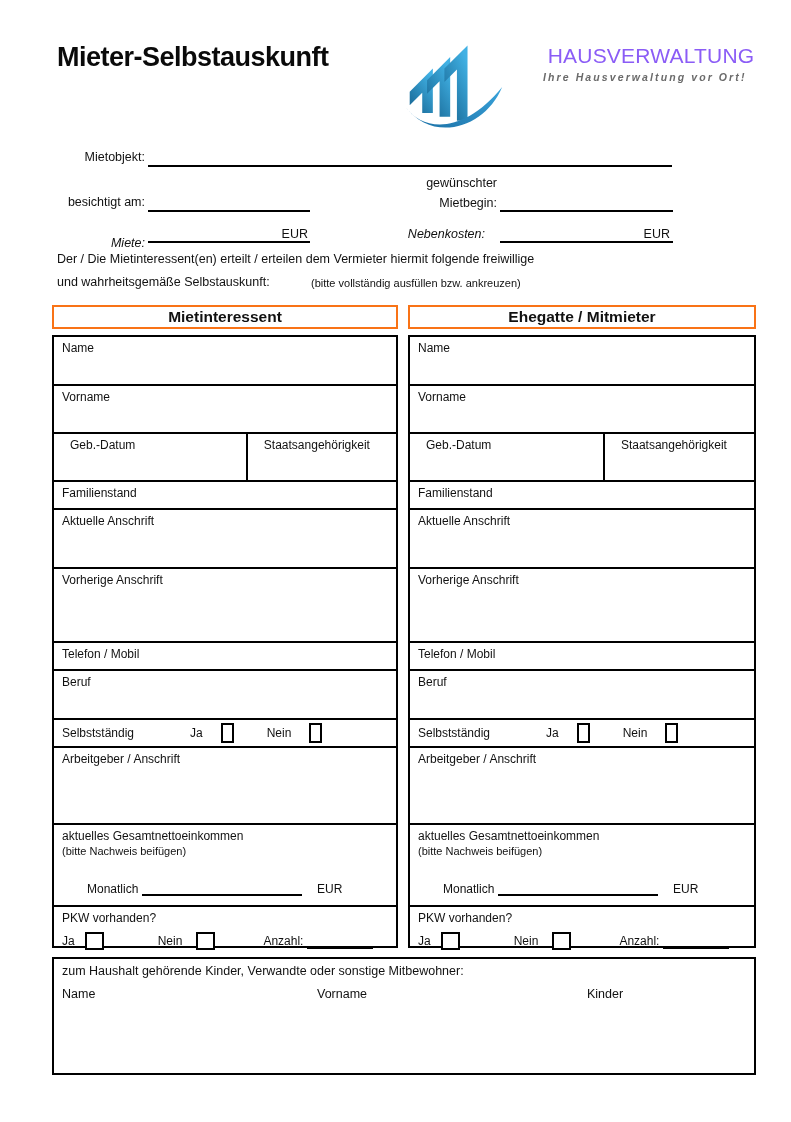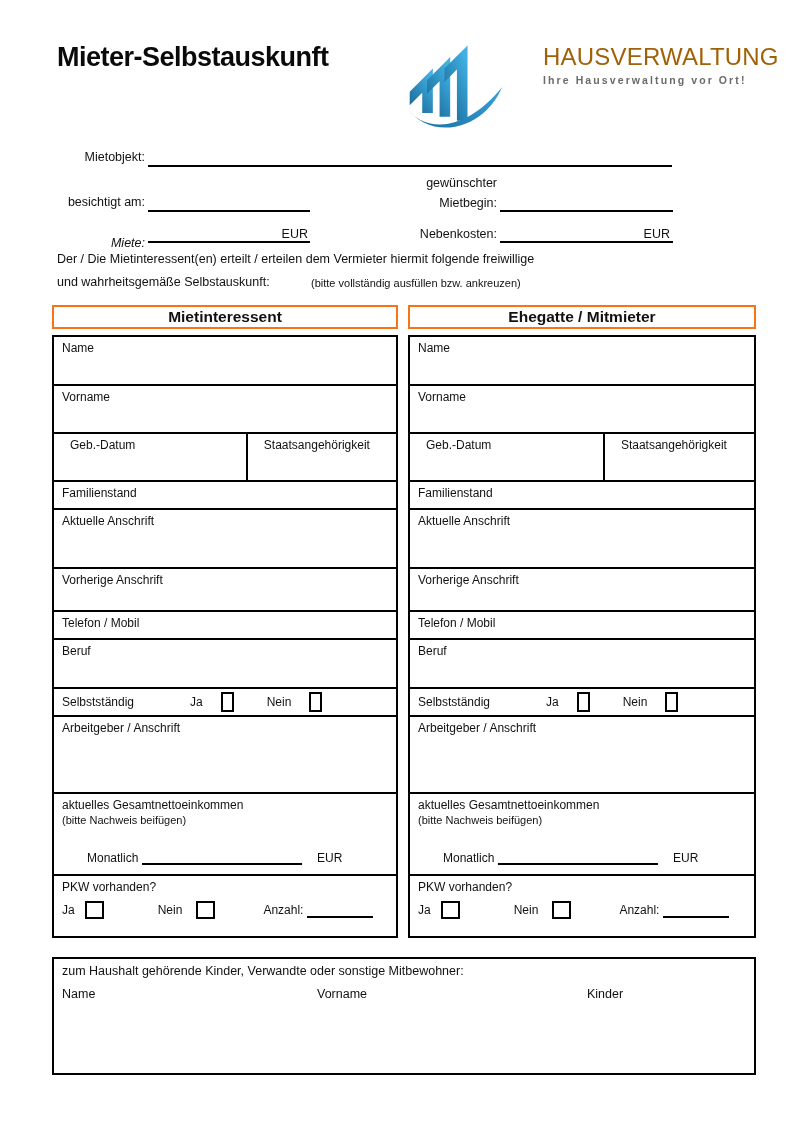--- a/index.html
+++ b/index.html
@@ -12,38 +12,38 @@
   
   .title{position:absolute;left:57px;top:42px;font-size:27px;font-weight:bold;
          letter-spacing:-0.5px;margin:0;color:#0a0a0a;}
   
   .logo-icon{position:absolute;left:402px;top:32px;}
   .logo-text{position:absolute;left:543px;top:44px;width:216px;white-space:nowrap;}
   .brand1{font-size:37px;font-weight:bold;line-height:1.0;
           background:linear-gradient(180deg,#1471b1 0%,#2f97d4 55%,#55bbea 100%);
           -webkit-background-clip:text;background-clip:text;color:transparent;
           -webkit-text-fill-color:transparent;}
-  .brand2{font-size:24px;font-weight:400;color:#a16207;line-height:1.1;letter-spacing:0.2px;text-align:center;}
-  .tagline{font-size:10.5px;font-weight:bold;color:#6a6a6a;letter-spacing:2.1px;margin-top:4px;}
+  .brand2{font-size:21px;font-weight:400;color:#8b5cf6;line-height:1.1;letter-spacing:0.2px;text-align:center;}
+  .tagline{font-size:10.5px;font-weight:bold;color:#6a6a6a;letter-spacing:2.1px;margin-top:4px;font-style:italic;}
   
   .note{font-size:11px;}
   
   .col{position:absolute;width:346px;}
   .col-r{width:348px;border-radius:13px;}
   .hdr{border:2px solid #f97316;height:24px;box-sizing:border-box;text-align:center;
        font-weight:bold;font-size:15.5px;line-height:20px;margin-bottom:6px;}
   .row{border:2px solid #000;box-sizing:border-box;margin-top:-2px;position:relative;
        font-size:12px;padding:4px 8px;background:#fff;}
   .row.first{margin-top:0;}
   .row.split{padding:0;display:flex;}
   .cell{box-sizing:border-box;padding:4px 16px;}
   .cell.c1{width:51%;}
   .cell.c2{width:49%;border-left:2px solid #000;margin-left:36px;}
   .h51{height:51px}.h50{height:50px}.h30{height:30px}.h61{height:61px}
-  .h60{height:45px}.h79{height:79px}.h84{height:84px}.h60b{height:64px}
+  .h60{height:76px}.h79{height:79px}.h84{height:84px}.h60b{height:43px}
   .cb{display:inline-block;width:13px;height:20px;border:2px solid #000;
       box-sizing:border-box;background:#fff;vertical-align:middle;}
   .cb.sq{width:19px;height:18px;}
   .flexrow{display:flex;align-items:center;}
   .sub{font-size:11px;margin-top:2px;}
   .inrow-line{display:inline-block;border-bottom:2px solid #000;height:14px;vertical-align:baseline;}
   
   .hh{position:absolute;left:52px;top:957px;width:704px;height:118px;border:2px solid #000;
       box-sizing:border-box;font-size:12.5px;}
 </style>
@@ -82,21 +82,21 @@
   <div class="fill" style="left:148px;top:210px;width:162px;"></div>
 
   <div class="abs lbl right" style="left:380px;width:117px;top:176px;">gewünschter</div>
   <div class="abs lbl right" style="left:380px;width:117px;top:196px;">Mietbegin:</div>
   <div class="fill" style="left:500px;top:210px;width:173px;"></div>
 
   <div class="abs lbl right" style="left:0;width:145px;top:236px;font-style:italic;">Miete:</div>
   <div class="abs lbl right" style="left:255px;width:53px;top:227px;">EUR</div>
   <div class="fill" style="left:148px;top:241px;width:162px;"></div>
 
-  <div class="abs lbl right" style="left:380px;width:117px;top:227px;">Nebenkosten:</div>
+  <div class="abs lbl right" style="left:368px;width:117px;top:227px;font-style:italic;">Nebenkosten:</div>
   <div class="abs lbl right" style="left:618px;width:52px;top:227px;">EUR</div>
   <div class="fill" style="left:500px;top:241px;width:173px;"></div>
 
   <div class="abs lbl" style="left:57px;top:252px;">Der / Die Mietinteressent(en) erteilt / erteilen dem Vermieter hiermit folgende freiwillige</div>
   <div class="abs lbl" style="left:57px;top:275px;">und wahrheitsgemäße Selbstauskunft:</div>
   <div class="abs note" style="left:311px;top:277px;">(bitte vollständig ausfüllen bzw. ankreuzen)</div>
 
   <div class="col" style="left:52px;top:305px;">
     <div class="hdr">Mietinteressent</div>
     <div class="row first h51"><span>Name</span></div>

